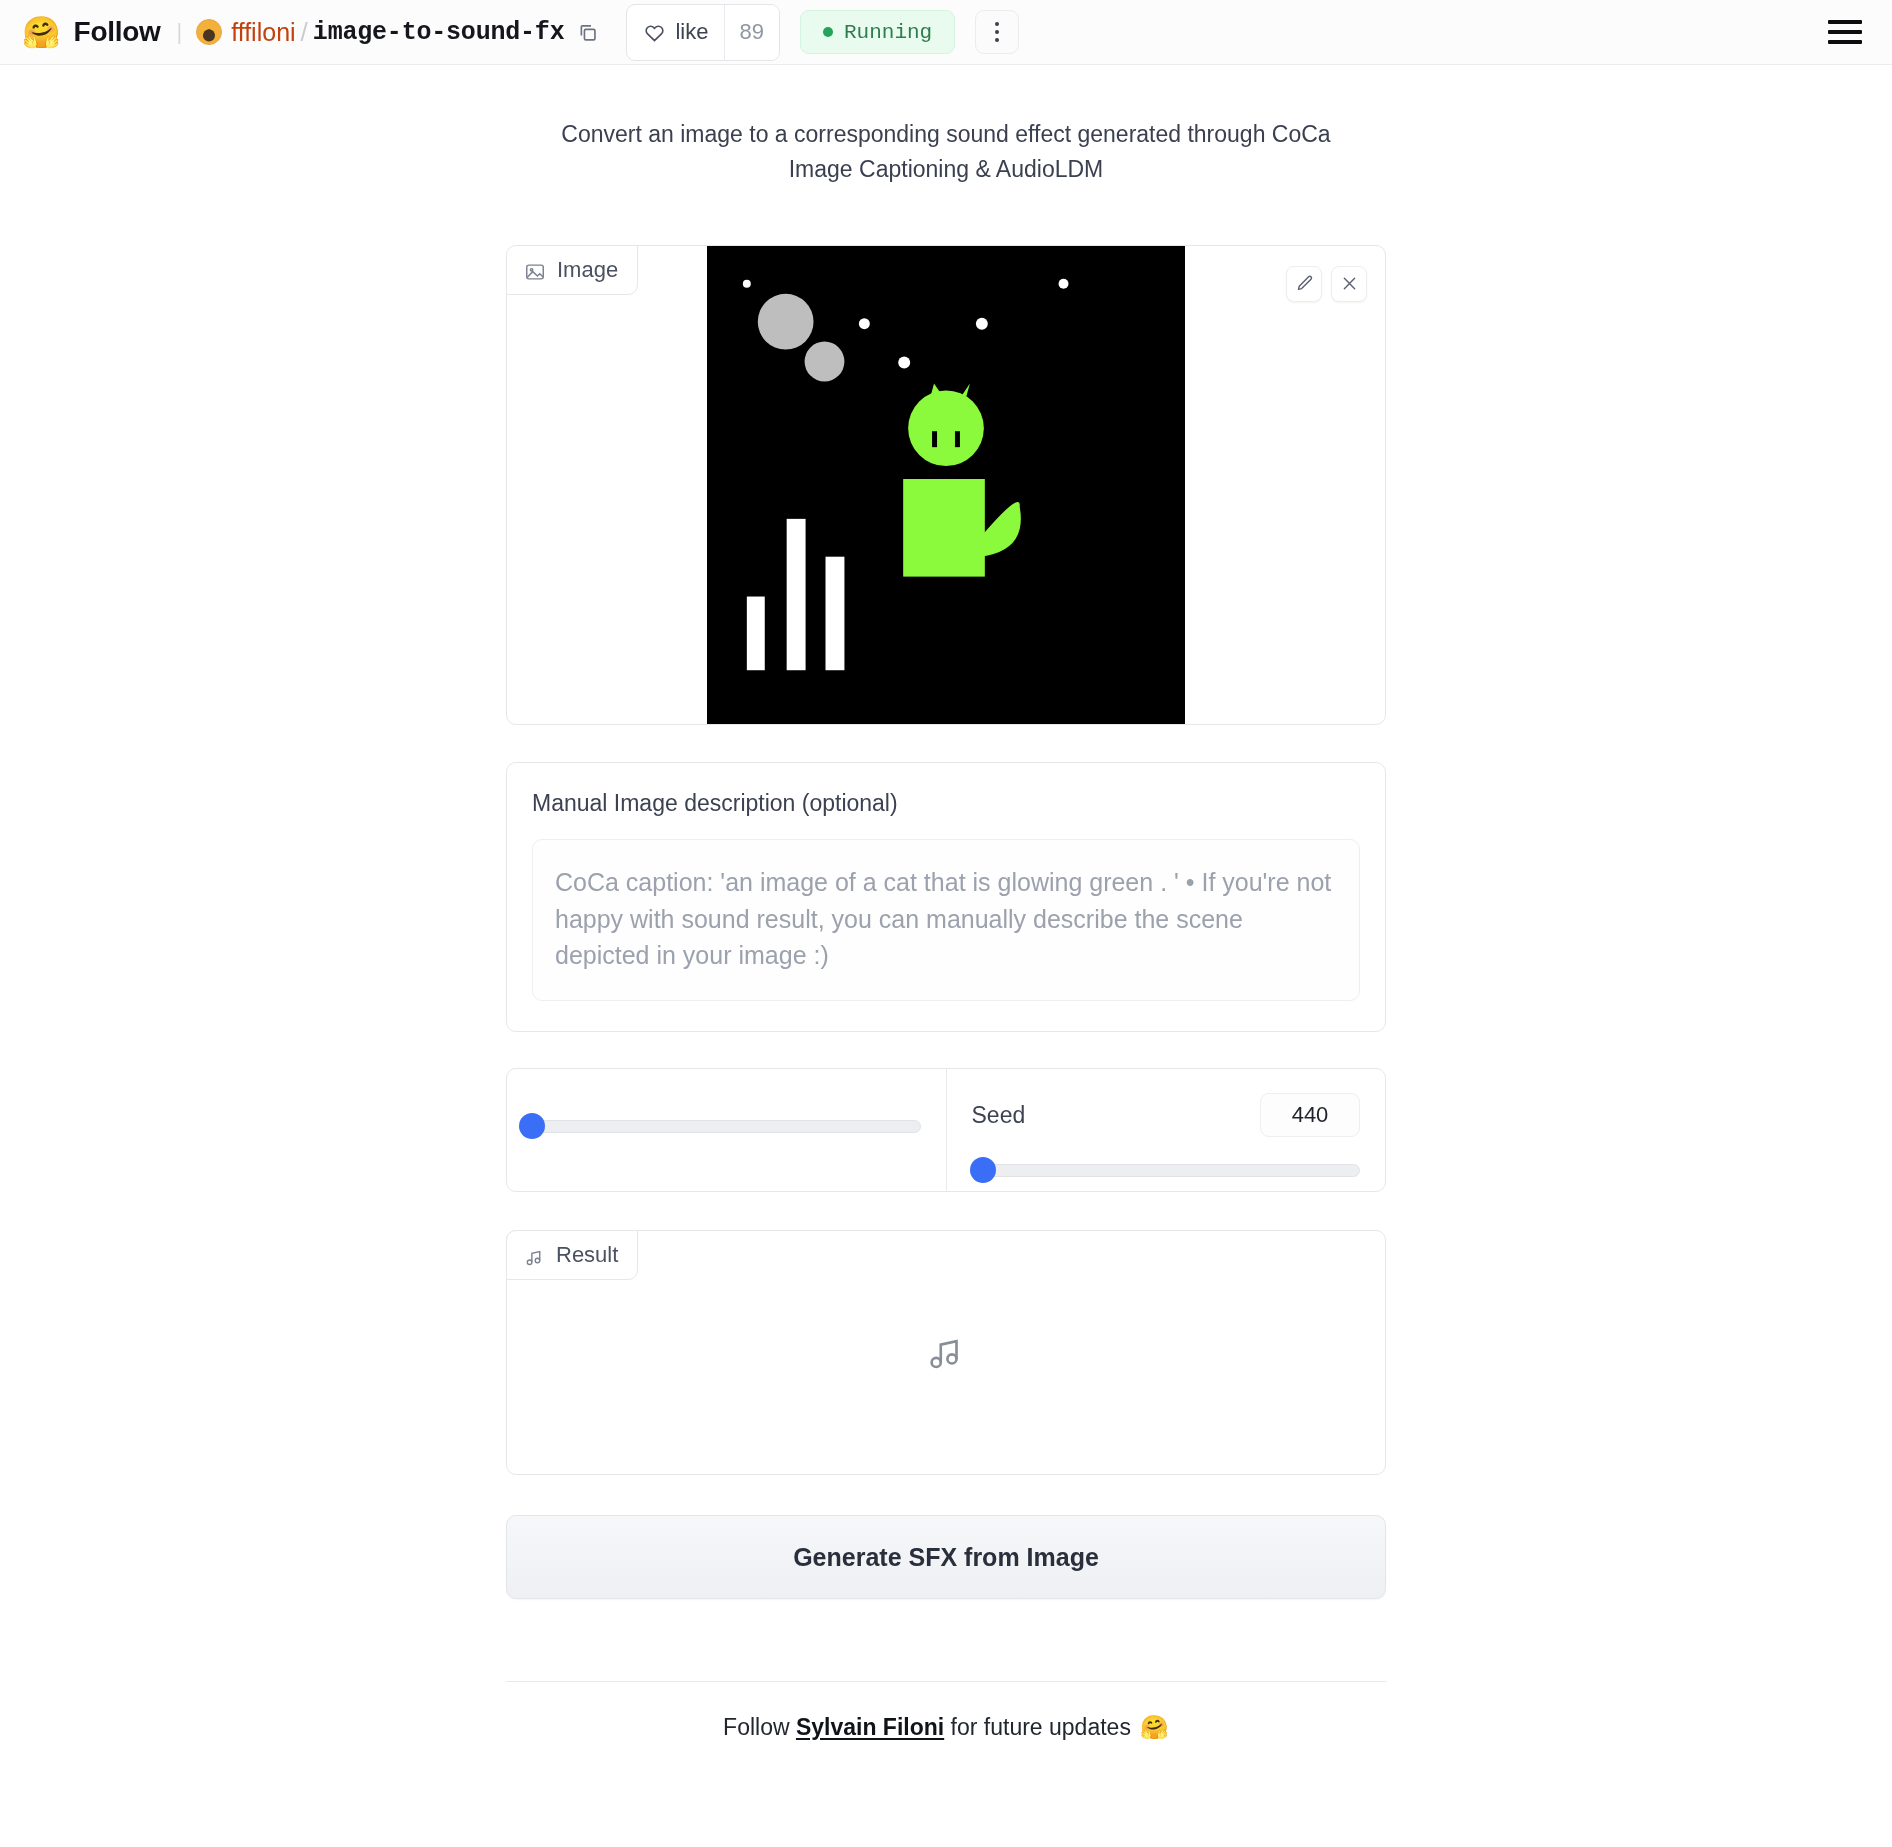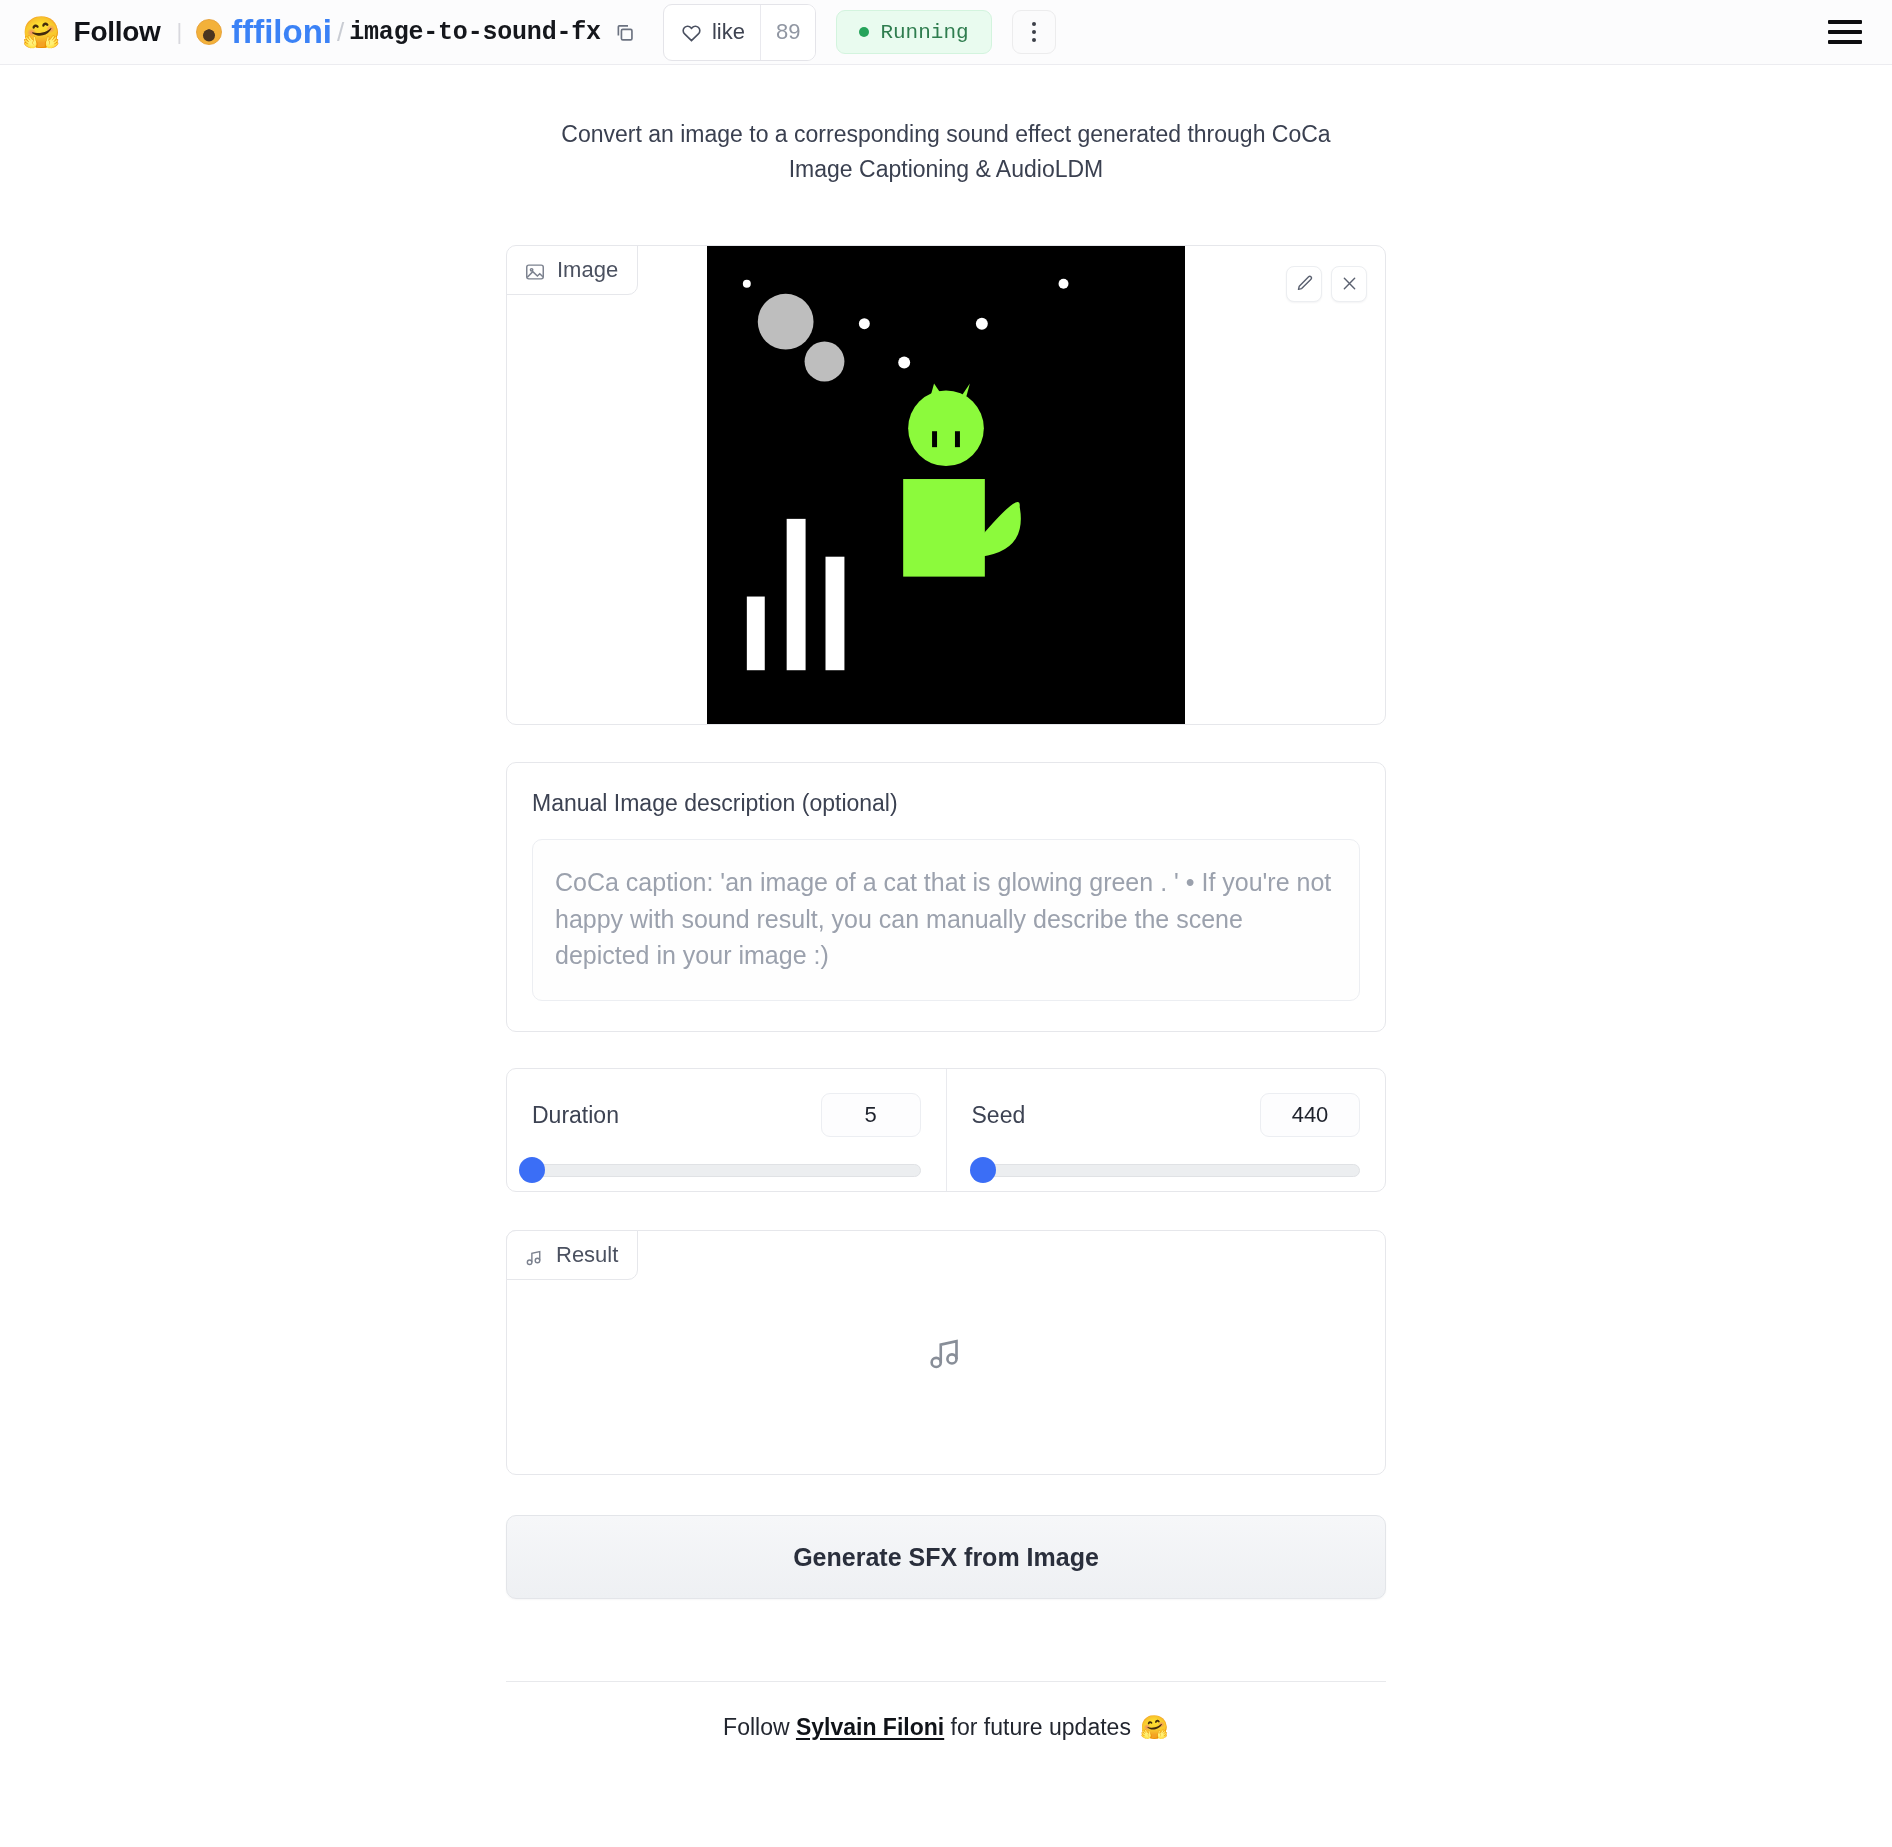--- a/index.html
+++ b/index.html
@@ -51,23 +51,23 @@
     overflow: hidden;
     flex: none;
   }
   .avatar-sm::after{
     content:"";
     position:absolute; left:50%; top:52%;
     width:12px;height:12px;border-radius:50%;
     background:#4a3520;transform:translate(-50%,-20%);
   }
   .owner-name {
-    font-size: 33px;
-    color: #3b82f6;
-    font-weight: 700;
+    font-size: 25px;
+    color: #c2410c;
+    font-weight: 400;
   }
   .slash {
     font-size: 26px;
     color: #c9ccd3;
     margin: 0 5px;
   }
   .space-name {
     font-family: "Liberation Mono", monospace;
     font-size: 25px;
     font-weight: 700;
@@ -375,24 +375,20 @@
 
     <div class="panel desc-panel">
       <div class="desc-label">Manual Image description (optional)</div>
       <div class="desc-box">
         <div class="desc-ph">CoCa caption: 'an image of a cat that is glowing green . ' • If you're not happy with sound result, you can manually describe the scene depicted in your image :)</div>
       </div>
     </div>
 
     <div class="panel sliders-panel">
       <div class="slider-cell">
-        <div class="slider-top">
-          <span class="slider-label">Duration</span>
-          <div class="num-box">5</div>
-        </div>
         <div class="track-wrap">
           <div class="track"></div>
           <div class="fill" id="dur-fill" style="width: 0%; background: rgb(59, 110, 246);"></div>
           <div class="thumb" id="dur-thumb" style="left: 0%; background: rgb(59, 110, 246);"></div>
         </div>
       </div>
       <div class="slider-cell">
         <div class="slider-top">
           <span class="slider-label">Seed</span>
           <div class="num-box">440</div>

